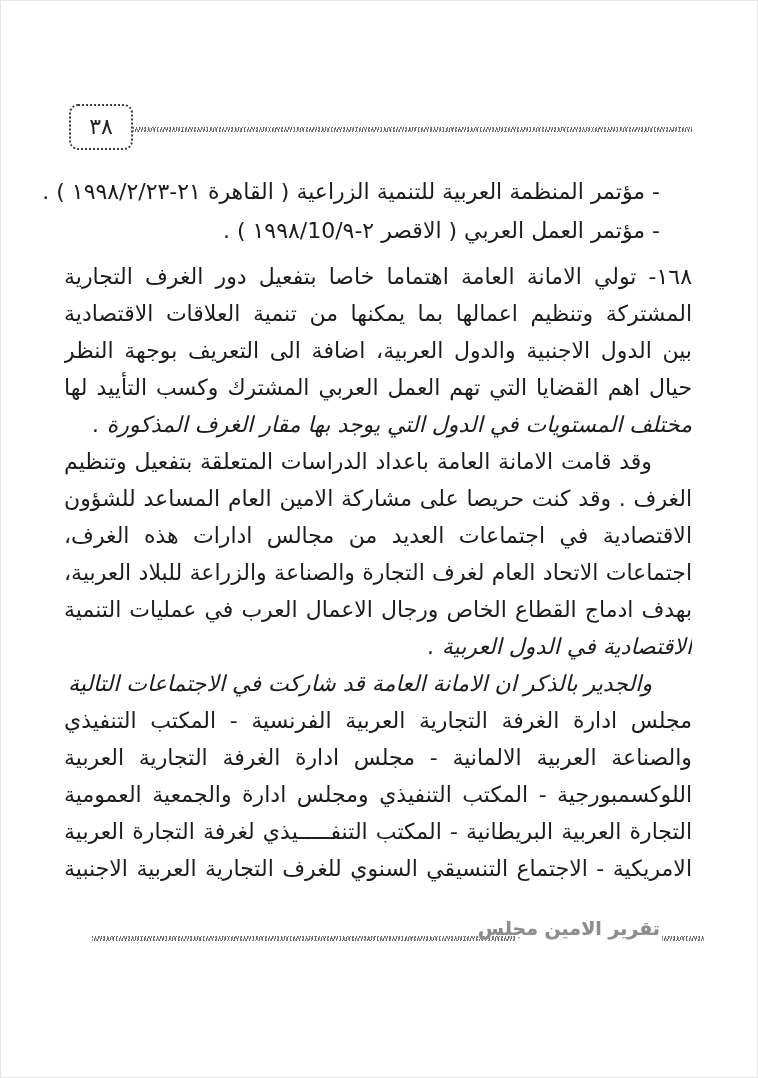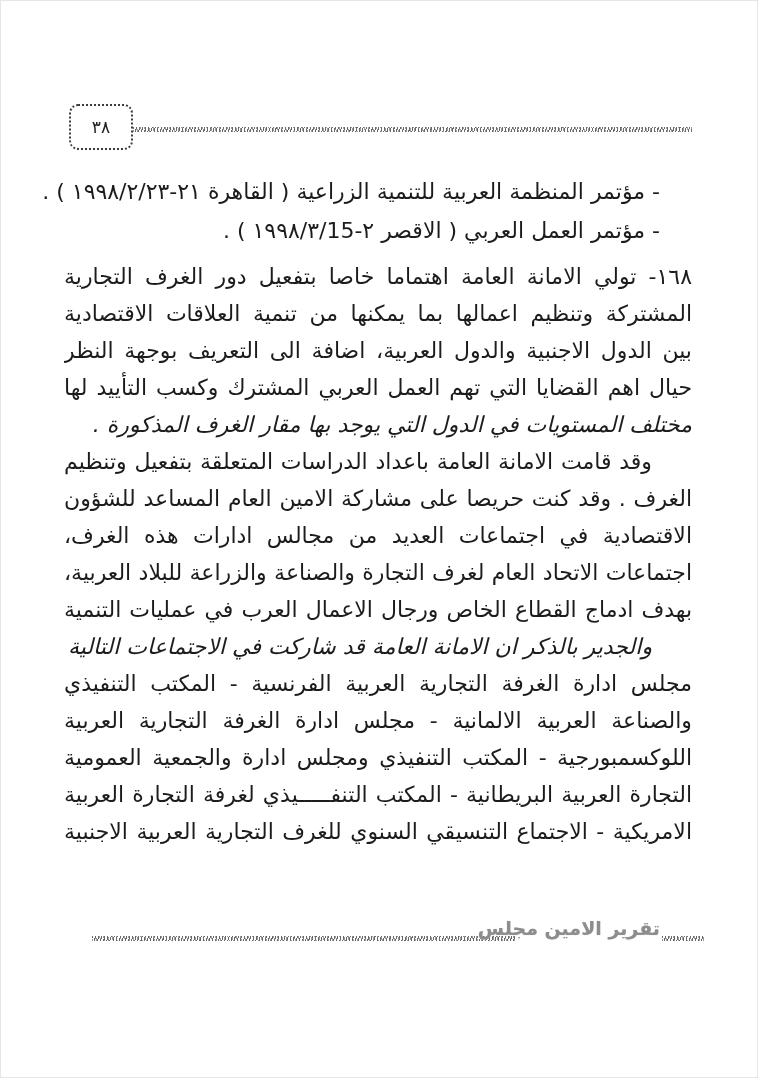--- a/index.html
+++ b/index.html
@@ -17,21 +17,21 @@
   .pagenum-box{
     position:absolute;left:69px;top:104px;
     width:60px;height:42px;
     border:2px dotted #3c3c3c;
     border-radius:9px;
     background:#fff;
   }
   .pagenum{
     display:block;width:100%;height:100%;
     text-align:center;line-height:42px;
-    font-size:17px;color:#222;
+    font-size:22px;color:#222;
   }
   
   .rule{
     position:absolute;height:5px;
     background-image:
       repeating-linear-gradient(105deg, #4e4e4e 0px, #4e4e4e 1px, transparent 1px, transparent 3px),
       repeating-linear-gradient(75deg, #8a8a8a 0px, #8a8a8a 1px, transparent 1px, transparent 4px);
     opacity:.85;
   }
   .rule-header{left:133px;top:127px;width:559px;}
@@ -66,33 +66,34 @@
 <div class="page">
 
   <div class="pagenum-box">
     <span class="pagenum">٣٨</span>
   </div>
   <div class="rule rule-header"></div>
 
   <div class="content">
     <div class="bullets">
       <div class="line">- مؤتمر المنظمة العربية للتنمية الزراعية ( القاهرة ‭١٩٩٨/٢/٢٣-٢١‬ ) .</div>
-      <div class="line">- مؤتمر العمل العربي ( الاقصر ‭١٩٩٨/٣/15-٢‬ ) .</div>
+      <div class="line">- مؤتمر العمل العربي ( الاقصر ‭١٩٩٨/10/٩-٢‬ ) .</div>
     </div>
     <div class="main">
       <div class="line j">١٦٨- تولي الامانة العامة اهتماما خاصا بتفعيل دور الغرف التجارية العربية الاجنبية</div>
       <div class="line j">المشتركة وتنظيم اعمالها بما يمكنها من تنمية العلاقات الاقتصادية والتجارية</div>
       <div class="line j">بين الدول الاجنبية والدول العربية، اضافة الى التعريف بوجهة النظر العربية</div>
       <div class="line j">حيال اهم القضايا التي تهم العمل العربي المشترك وكسب التأييد لها على</div>
       <div class="line s">مختلف المستويات في الدول التي يوجد بها مقار الغرف المذكورة .</div>
       <div class="line j ind">وقد قامت الامانة العامة باعداد الدراسات المتعلقة بتفعيل وتنظيم اعمال</div>
       <div class="line j">الغرف . وقد كنت حريصا على مشاركة الامين العام المساعد للشؤون</div>
       <div class="line j">الاقتصادية في اجتماعات العديد من مجالس ادارات هذه الغرف، وكذلك في</div>
       <div class="line j">اجتماعات الاتحاد العام لغرف التجارة والصناعة والزراعة للبلاد العربية،</div>
       <div class="line j">بهدف ادماج القطاع الخاص ورجال الاعمال العرب في عمليات التنمية</div>
+      <div class="line s">الاقتصادية في الدول العربية .</div>
       <div class="line s ind">والجدير بالذكر ان الامانة العامة قد شاركت في الاجتماعات التالية :</div>
       <div class="line j">مجلس ادارة الغرفة التجارية العربية الفرنسية - المكتب التنفيذي لغرفة التجارة</div>
       <div class="line j">والصناعة العربية الالمانية - مجلس ادارة الغرفة التجارية العربية البلجيكية</div>
       <div class="line j">اللوكسمبورجية - المكتب التنفيذي ومجلس ادارة والجمعية العمومية لغرفة</div>
       <div class="line j">التجارة العربية البريطانية - المكتب التنفـــــيذي لغرفة التجارة العربية</div>
       <div class="line j">الامريكية - الاجتماع التنسيقي السنوي للغرف التجارية العربية الاجنبية</div>
     </div>
   </div>
 
   <div class="rule rule-footer-long"></div>

